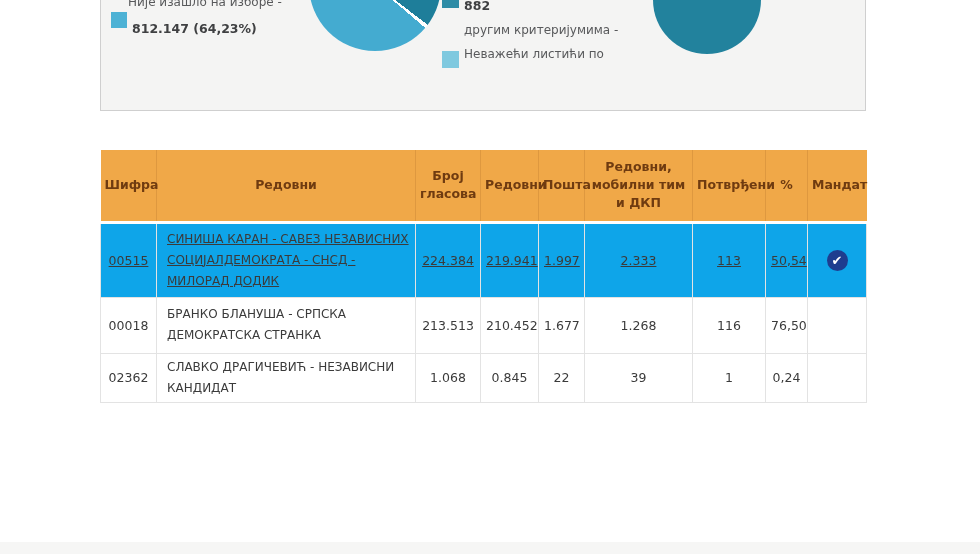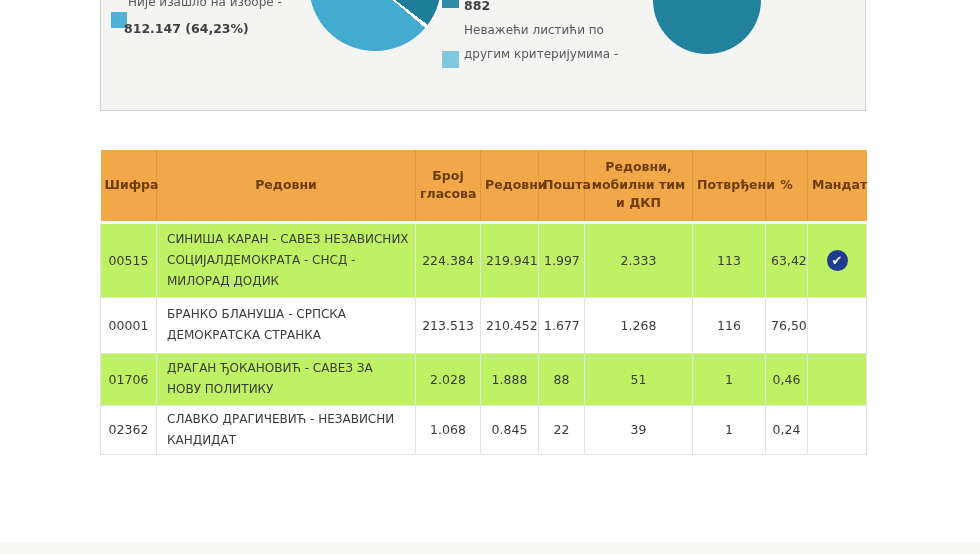--- a/index.html
+++ b/index.html
@@ -33,45 +33,45 @@
     height:72px;text-align:center;vertical-align:middle;padding:2px 4px;
     border-right:1px solid rgba(110,59,16,0.14);
     border-bottom:3px solid #ffffff;line-height:18px;box-sizing:border-box;
   }
   .results-table th:last-child{border-right:none;}
   .results-table td{
     border:1px solid #e3e3e3;text-align:center;vertical-align:middle;
     padding:3px 5px;box-sizing:border-box;line-height:21px;
   }
   .results-table td.cell-candidate{text-align:left;padding-left:10px;font-size:12px;}
-  .results-table tr.odd td{background:#bef264;}
+  .results-table tr.odd td{background:#0ea5e9;text-decoration:underline;}
   .results-table tr.even td{background:#ffffff;}
   .mandate-check{
     display:inline-block;width:21px;height:21px;border-radius:50%;
     color:#ffffff;font-size:13px;line-height:21px;font-weight:bold;text-align:center;
   }
   .footer-strip{position:absolute;left:0;top:542px;width:980px;height:12px;background:#f6f6f5;}
 </style>
 </head>
 <body>
 
 <div class="charts-panel">
 
   <div class="legend-text" style="left:27px;top:43px;">Није изашло на изборе -</div>
   <div class="legend-swatch" style="left: 10px; top: 61px; background: rgb(77, 178, 213);"></div>
-  <div class="legend-value" style="left:23px;top:70px;">812.147 (64,23%)</div>
+  <div class="legend-value" style="left:31px;top:70px;">812.147 (64,23%)</div>
 
   <div class="pie pie-turnout" style="background: conic-gradient(rgb(255, 255, 255) 0deg, rgb(255, 255, 255) 1.5deg, rgb(30, 126, 154) 1.5deg, rgb(30, 126, 154) 127deg, rgb(255, 255, 255) 127deg, rgb(255, 255, 255) 130.5deg, rgb(68, 171, 208) 130.5deg, rgb(68, 171, 208) 360deg);"></div>
 
   <div class="legend-swatch" style="left: 341px; top: 40px; width: 17px; height: 17px; background: rgb(46, 140, 166);"></div>
   <div class="legend-swatch" style="left: 341px; top: 100px; width: 17px; height: 17px; background: rgb(127, 201, 223);"></div>
   <div class="invalid-legend-block">
     <div class="bold">882</div>
+    <div>другим критеријумима -</div>
     <div>Неважећи листићи по</div>
-    <div>другим критеријумима -</div>
   </div>
 
   <div class="pie pie-invalid" style="background: conic-gradient(rgb(255, 255, 255) 0deg, rgb(255, 255, 255) 1deg, rgb(127, 201, 223) 1deg, rgb(127, 201, 223) 8deg, rgb(255, 255, 255) 8deg, rgb(255, 255, 255) 10deg, rgb(34, 130, 157) 10deg, rgb(34, 130, 157) 359deg, rgb(255, 255, 255) 359deg, rgb(255, 255, 255) 360deg);"></div>
 </div>
 
 <table class="results-table">
   <colgroup>
       <col style="width: 56px;">
       <col style="width: 259px;">
       <col style="width: 65px;">
@@ -97,43 +97,32 @@
   </thead>
   <tbody>
       <tr class="odd" style="height: 75px;">
         <td class="cell-code">00515</td>
         <td class="cell-candidate">СИНИША КАРАН - САВЕЗ НЕЗАВИСНИХ СОЦИЈАЛДЕМОКРАТА - СНСД - МИЛОРАД ДОДИК</td>
         <td class="cell-votes">224.384</td>
         <td class="cell-regular">219.941</td>
         <td class="cell-mail">1.997</td>
         <td class="cell-absence">2.333</td>
         <td class="cell-confirmed">113</td>
-        <td class="cell-percent">63,42</td>
+        <td class="cell-percent">50,54</td>
         <td class="cell-mandate"><span class="mandate-check" style="background: rgb(30, 61, 143);">✔</span></td>
       </tr>
       <tr class="even" style="height: 56px;">
-        <td class="cell-code">00001</td>
+        <td class="cell-code">00018</td>
         <td class="cell-candidate">БРАНКО БЛАНУША - СРПСКА ДЕМОКРАТСКА СТРАНКА</td>
         <td class="cell-votes">213.513</td>
         <td class="cell-regular">210.452</td>
         <td class="cell-mail">1.677</td>
         <td class="cell-absence">1.268</td>
         <td class="cell-confirmed">116</td>
         <td class="cell-percent">76,50</td>
-        <td class="cell-mandate"></td>
-      </tr>
-      <tr class="odd" style="height: 52px;">
-        <td class="cell-code">01706</td>
-        <td class="cell-candidate">ДРАГАН ЂОКАНОВИЋ - САВЕЗ ЗА НОВУ ПОЛИТИКУ</td>
-        <td class="cell-votes">2.028</td>
-        <td class="cell-regular">1.888</td>
-        <td class="cell-mail">88</td>
-        <td class="cell-absence">51</td>
-        <td class="cell-confirmed">1</td>
-        <td class="cell-percent">0,46</td>
         <td class="cell-mandate"></td>
       </tr>
       <tr class="even" style="height: 49px;">
         <td class="cell-code">02362</td>
         <td class="cell-candidate">СЛАВКО ДРАГИЧЕВИЋ - НЕЗАВИСНИ КАНДИДАТ</td>
         <td class="cell-votes">1.068</td>
         <td class="cell-regular">0.845</td>
         <td class="cell-mail">22</td>
         <td class="cell-absence">39</td>
         <td class="cell-confirmed">1</td>

